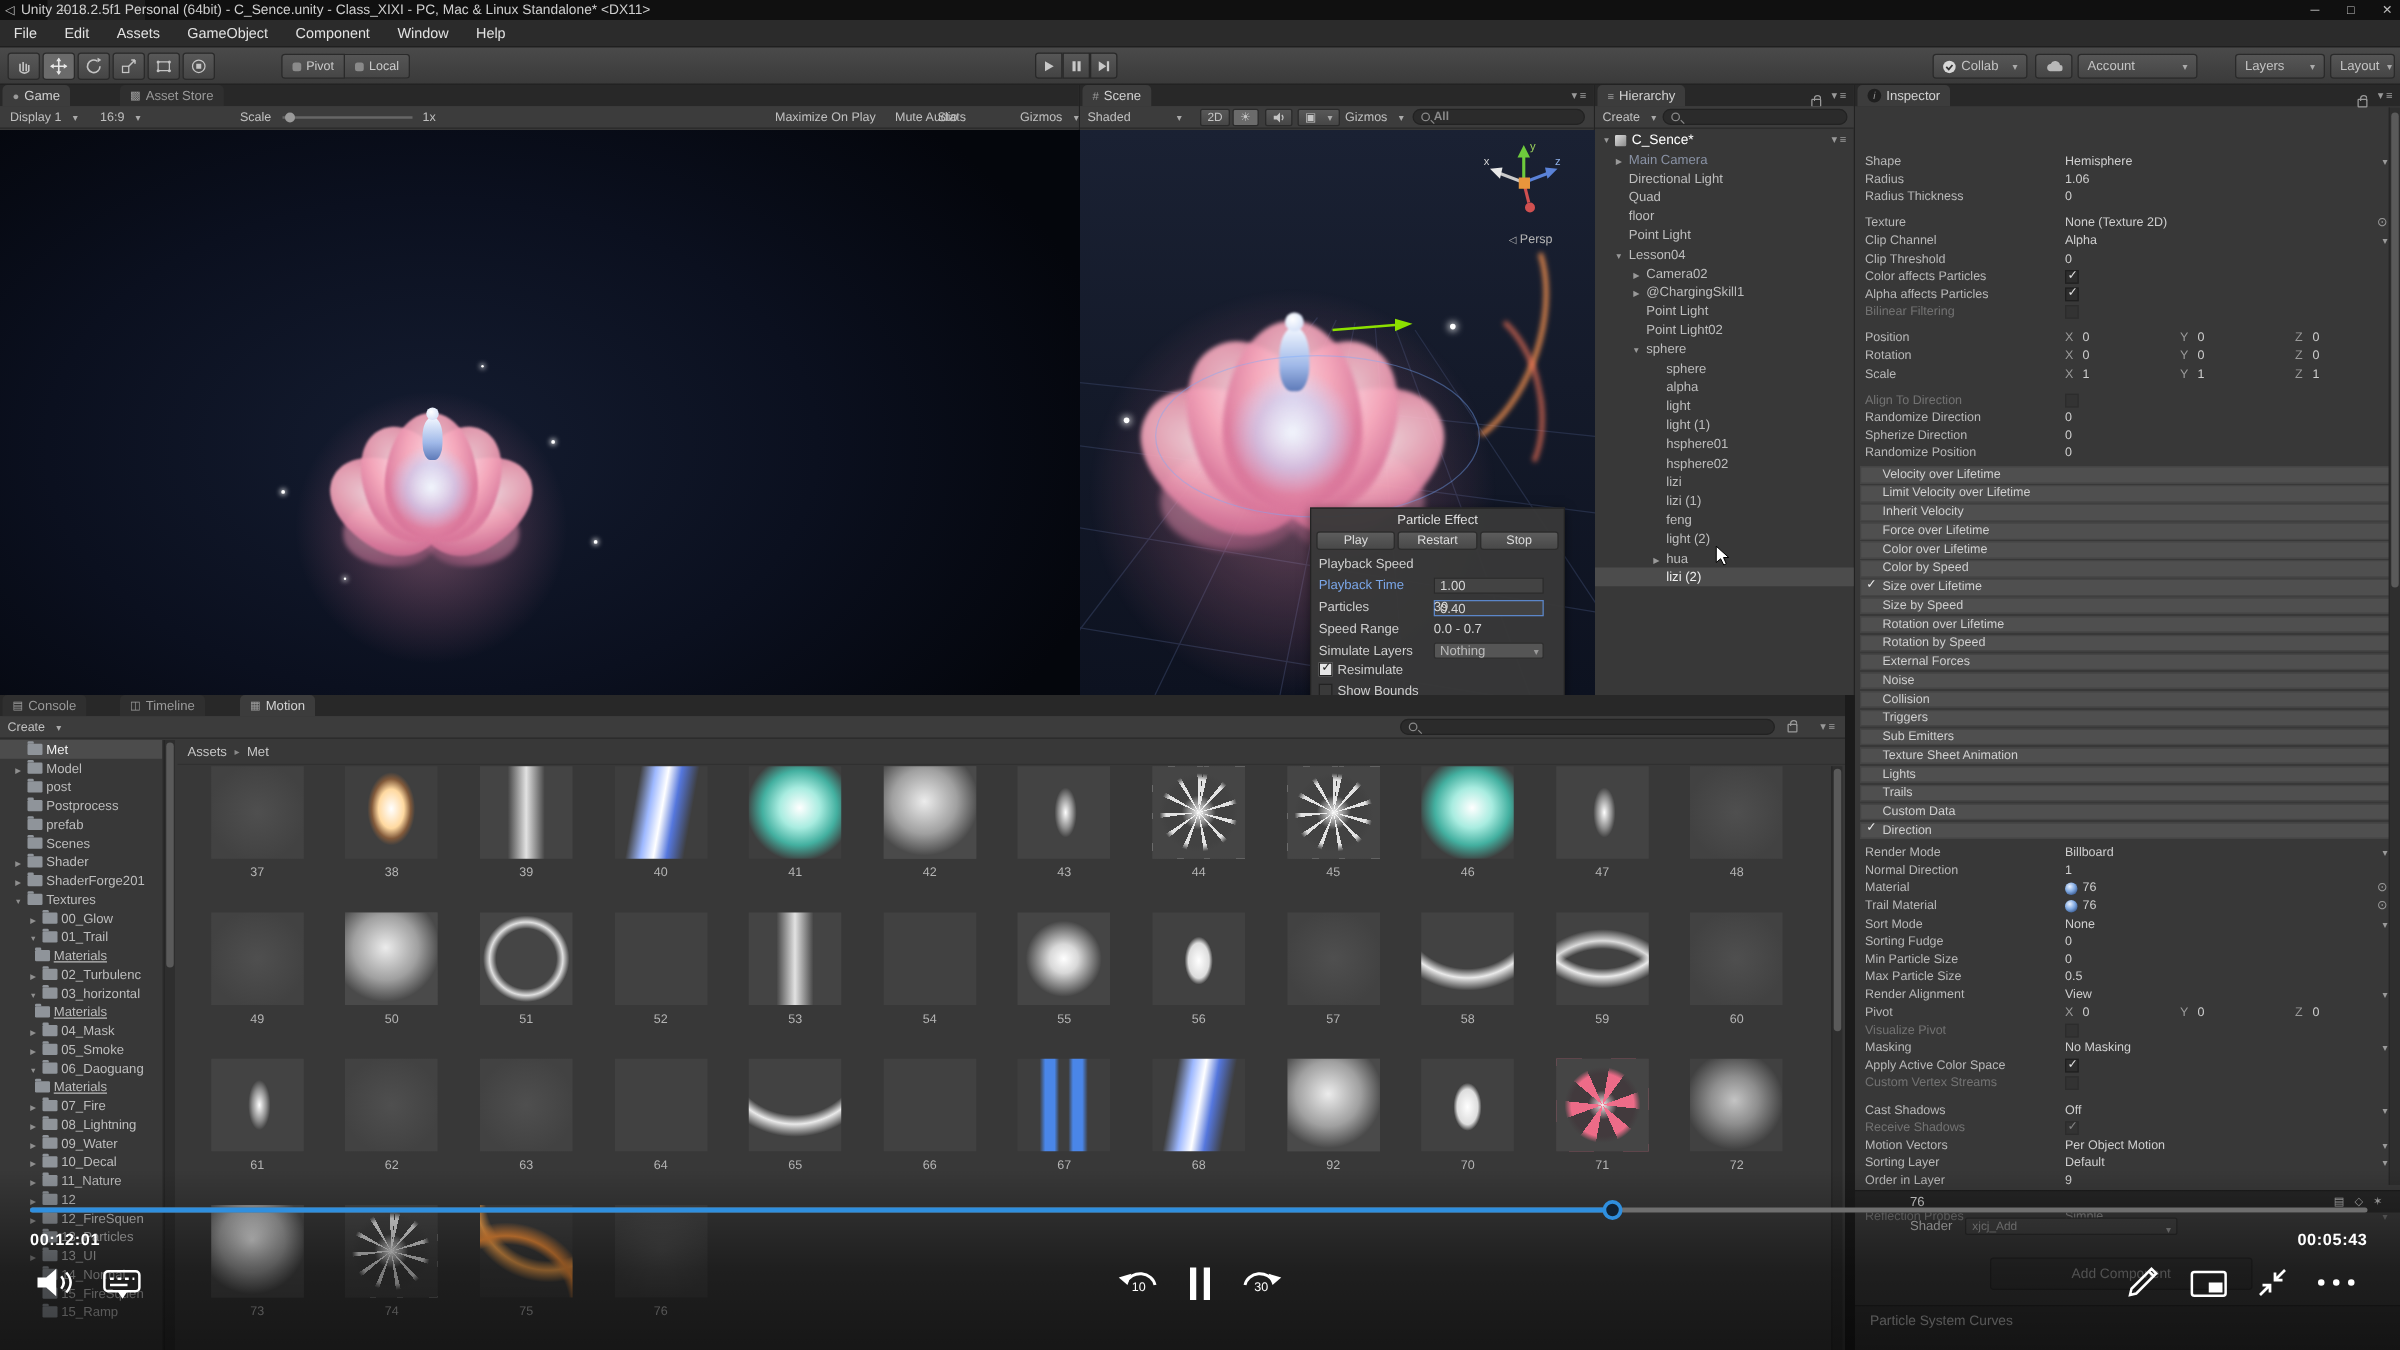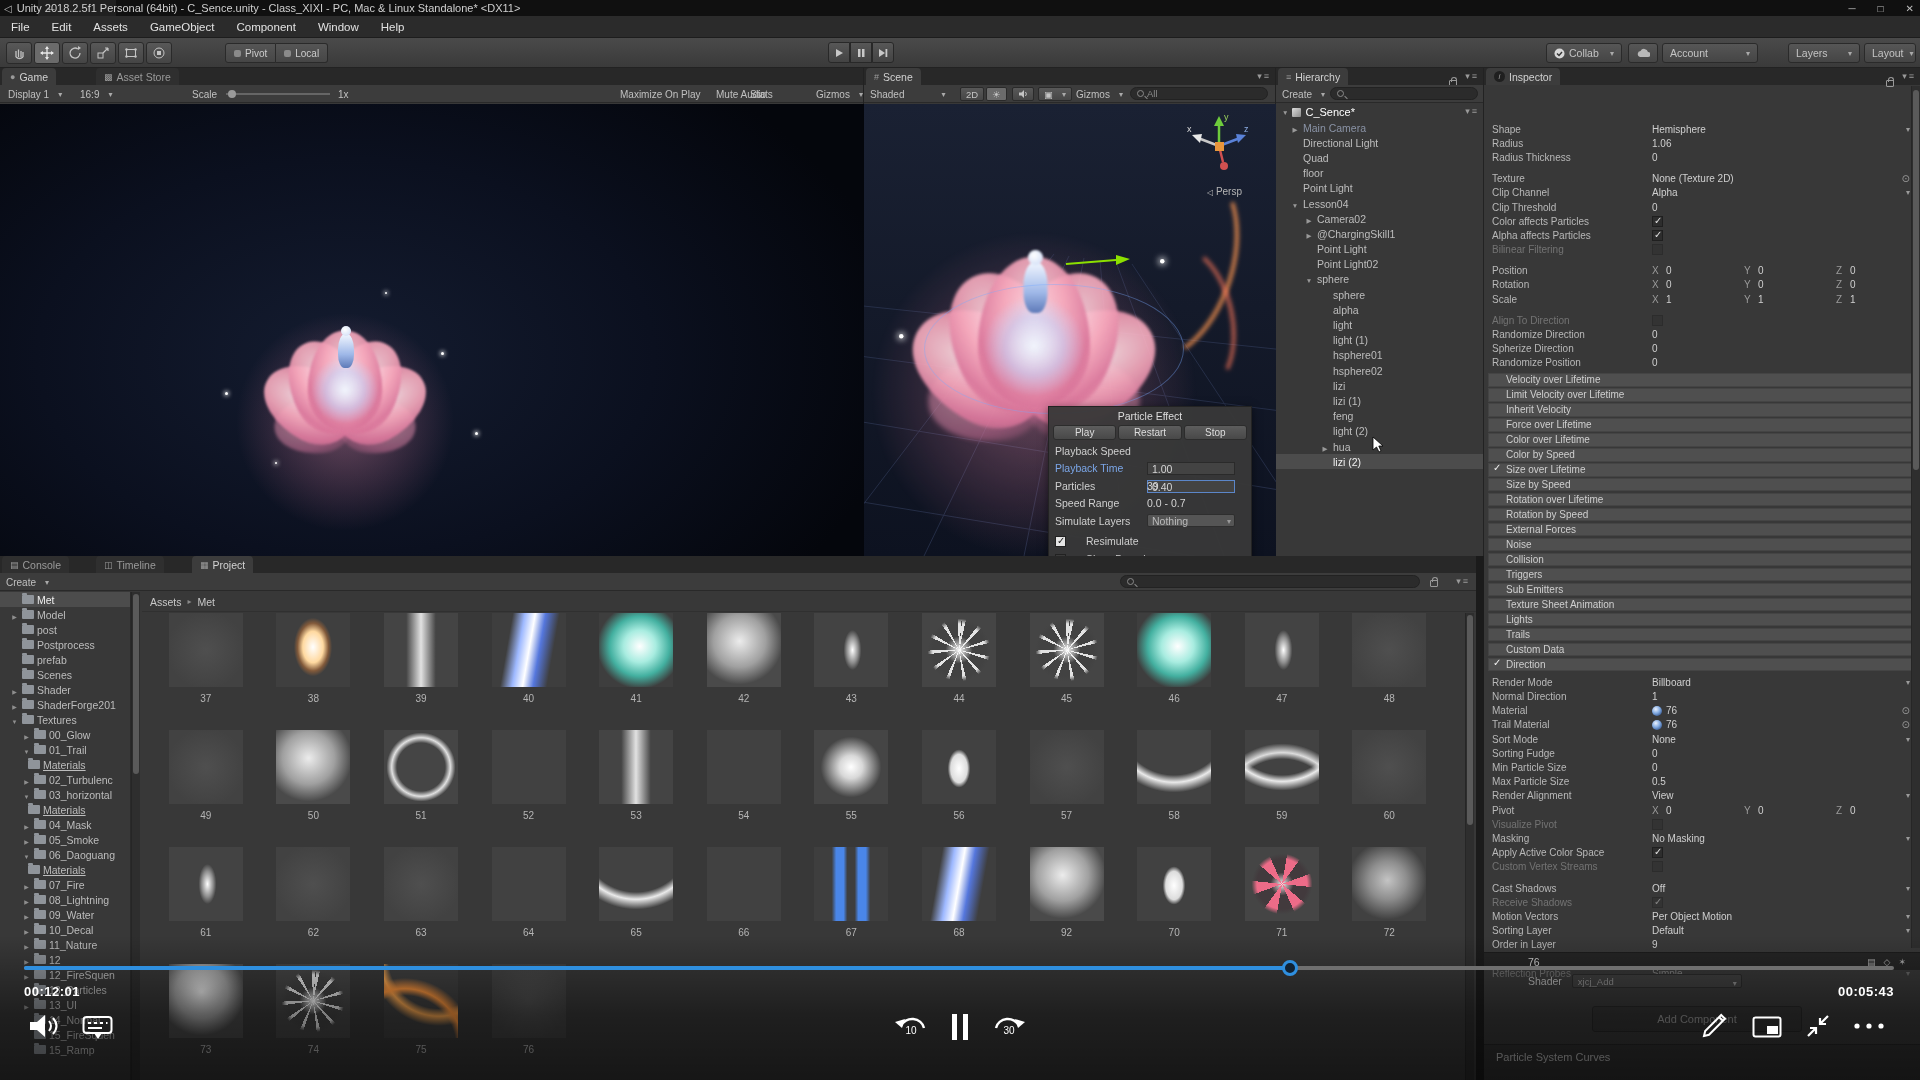--- a/index.html
+++ b/index.html
@@ -44,21 +44,21 @@
 
 .tabstrip { position:absolute; height:17px; background:#282828; width:100%; top:0; left:0; }
 .tab { position:absolute; top:0; height:17px; background:#3c3c3c; border-radius:4px 4px 0 0;
   display:flex; align-items:center; gap:4px; padding:0 8px; font-size:10.5px; color:#d2d2d2; }
 .tab.inactive { background:#2f2f2f; color:#9a9a9a; }
 .tabglyph { font-size:9px; color:#9a9a9a; }
 .paneltools { position:absolute; left:0; top:17px; width:100%; height:18px; background:#3c3c3c;
   border-bottom:1px solid #292929; font-size:10px; color:#c0c0c0; }
 .ptool { position:absolute; top:0; height:18px; display:flex; align-items:center; gap:3px; }
 .searchbox { background:#2b2b2b; border:1px solid #222; border-radius:8px; height:13px;
-  display:flex; align-items:center; padding:0 6px; color:#8a8a8a; font-size:9.5px; gap:3px; }
+  display:flex; align-items:center; padding:0 6px; color:#8a8a8a; font-size:9.5px; gap:3px;font-weight:bold; }
 .mag { width:7px; height:7px; border:1px solid #8a8a8a; border-radius:50%; position:relative; flex:none; }
 .mag::after { content:""; position:absolute; left:6px; top:6px; width:4px; height:1px; background:#8a8a8a; transform:rotate(45deg); }
 .panelmenu { position:absolute; right:4px; top:3px; font-size:9px; color:#9a9a9a; letter-spacing:2px; }
 .lockicon { width:8px; height:7px; border:1px solid #9a9a9a; border-radius:1px; position:relative; display:inline-block; }
 .lockicon::before { content:""; position:absolute; left:1px; top:-4px; width:4px; height:4px;
   border:1px solid #9a9a9a; border-bottom:none; border-radius:3px 3px 0 0; }
 
 #game-panel { position:absolute; left:0; top:68px; width:864px; height:488px; background:#383838; border-right:1px solid #222; }
 #game-view { position:absolute; left:0; top:36px; width:864px; height:452px; overflow:hidden;
   background:radial-gradient(ellipse 560px 360px at 40% 56%, #141c30 0%, #0b101f 55%, #04060c 100%); }
@@ -100,21 +100,21 @@
   border-radius:3px; display:flex; align-items:center; justify-content:center; font-size:10px; color:#ddd; }
 .prow { display:flex; align-items:center; height:17.5px; padding:0 6px; }
 .plabel { width:92px; flex:none; }
 .pval { color:#d5d5d5; }
 .prow.fld .pval { background:#434343; border:1px solid #2a2a2a; width:88px; padding:0 4px; height:13px; line-height:13px;margin-top:36px; }
 .prow.hl .plabel { color:#7ba6e8; }
 .prow.hl .pval { border:1px solid #5b86c9; }
 .prow.dd .pval { background:#555; border:1px solid #2e2e2e; border-radius:2px; width:88px; height:13px;
   line-height:12px; padding:0 4px; color:#bbb; position:relative; }
 .prow.dd .pval::after { content:"\25BE"; position:absolute; right:3px; top:1px; font-size:8px; color:#999; }
-.pchk { display:flex; align-items:flex-end; gap:20px; height:17.5px; padding:0 6px; }
+.pchk { display:flex; align-items:flex-start; gap:4px; height:17.5px; padding:0 6px; }
 .pbox { width:11px; height:11px; background:#3a3a3a; border:1px solid #222; flex:none; position:relative; }
 .pchk.on .pbox { background:#e6e6e6; }
 .pchk.on .pbox::after { content:"\2713"; position:absolute; left:1px; top:-2px; color:#222; font-size:10px; font-weight:bold; }
 
 #gizmo { position:absolute; right:24px; top:4px; width:66px; height:78px; }
 #gizmo text { font-size:9px; font-family:"Liberation Sans",sans-serif; }
 #persp-label { position:absolute; right:34px; top:82px; font-size:10px; color:#b5b5b5; }
 
 #hier-panel { position:absolute; left:1276px; top:68px; width:208px; height:488px; background:#383838; border-right:1px solid #222; }
 #hier-root { position:absolute; left:0; top:36px; width:100%; height:16px; display:flex; align-items:center;
@@ -1158,21 +1158,21 @@
       <div class="tab inactive" style="left:2px">
         <span class="tabglyph">▤</span>
         <span>Console</span>
       </div>
       <div class="tab inactive" style="left:96px">
         <span class="tabglyph">◫</span>
         <span>Timeline</span>
       </div>
       <div class="tab" style="left:192px">
         <span class="tabglyph">▦</span>
-        <span>Project</span>
+        <span>Motion</span>
       </div>
     </div>
     <div class="paneltools">
       <div class="ptool" style="left:6px">
           <span>Create</span>
           <span class="caret">▾</span>
         </div>
       <div class="ptool searchbox" style="left:1120px;top:2px;width:300px">
         <span class="mag"></span>
       </div>

